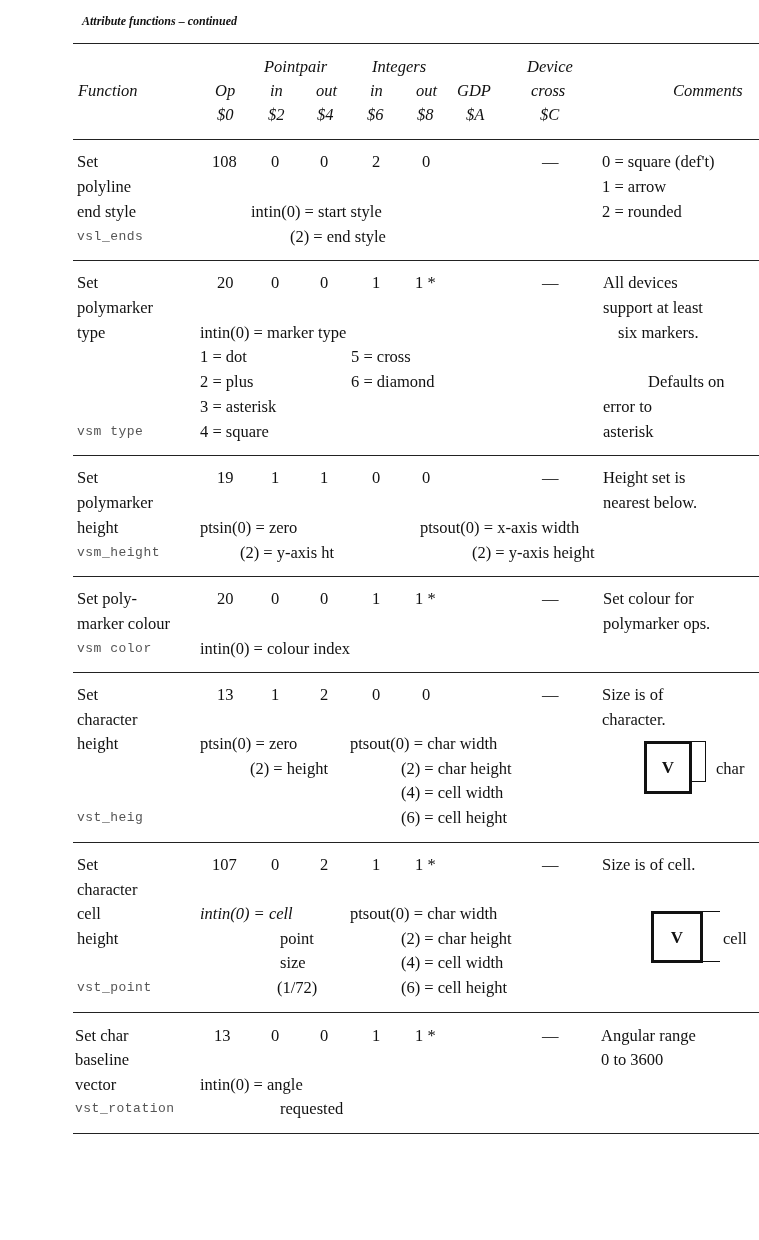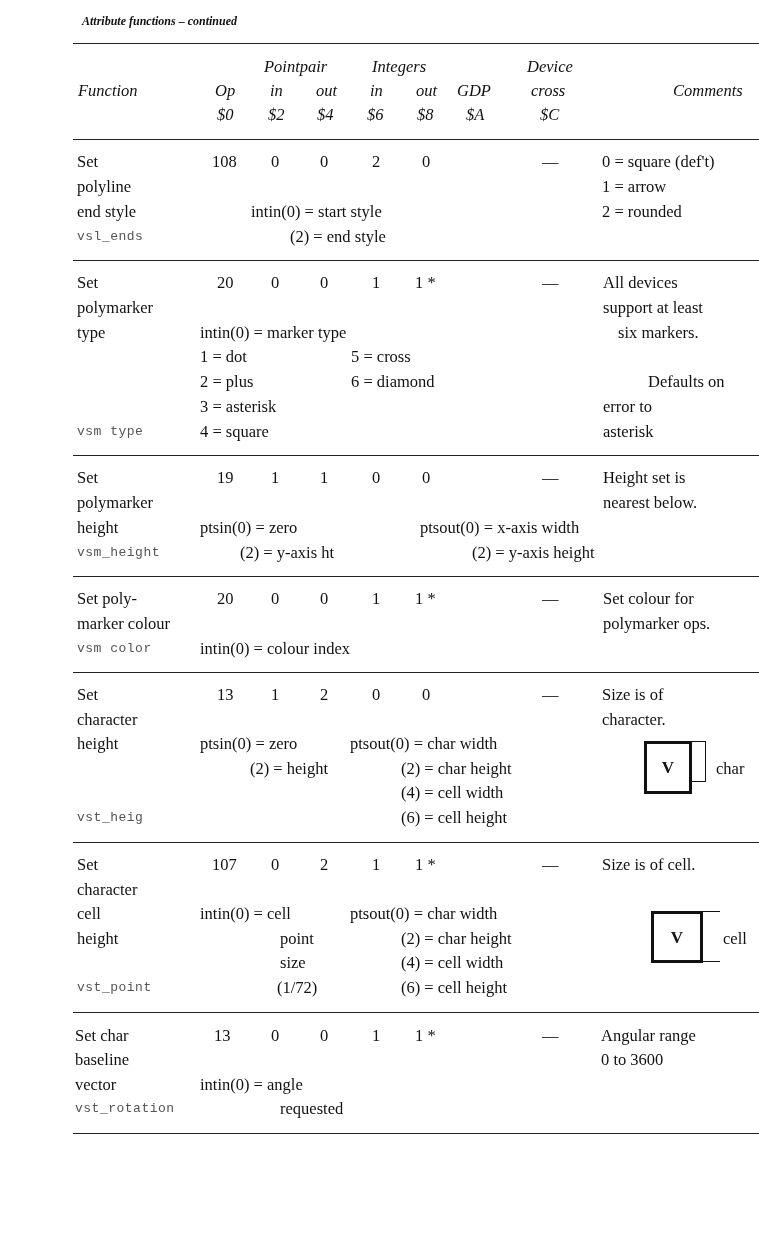--- a/index.html
+++ b/index.html
@@ -164,21 +164,21 @@
   <div class="t" style="left:77px;top:904px;">cell</div>
   <div class="t" style="left:77px;top:929px;">height</div>
   <div class="t mono" style="left:77px;top:978px;">vst_point</div>
   <div class="t" style="left:212px;top:855px;">107</div>
   <div class="t" style="left:271px;top:855px;">0</div>
   <div class="t" style="left:320px;top:855px;">2</div>
   <div class="t" style="left:372px;top:855px;">1</div>
   <div class="t" style="left:415px;top:855px;">1 *</div>
   <div class="t" style="left:542px;top:855px;">—</div>
   <div class="t" style="left:602px;top:855px;">Size is of cell.</div>
-  <div class="t" style="left:200px;top:904px;">intin(0) = cell</div>
+  <div class="t" style="left:200px;top:904px;font-style:italic;">intin(0) = cell</div>
   <div class="t" style="left:280px;top:929px;">point</div>
   <div class="t" style="left:280px;top:953px;">size</div>
   <div class="t" style="left:277px;top:978px;">(1/72)</div>
   <div class="t" style="left:350px;top:904px;">ptsout(0) = char width</div>
   <div class="t" style="left:401px;top:929px;">(2) = char height</div>
   <div class="t" style="left:401px;top:953px;">(4) = cell width</div>
   <div class="t" style="left:401px;top:978px;">(6) = cell height</div>
 
   <div class="box" style="left:651px;top:911px;width:52px;height:52px;">
     <span style="top:14px;">V</span>

